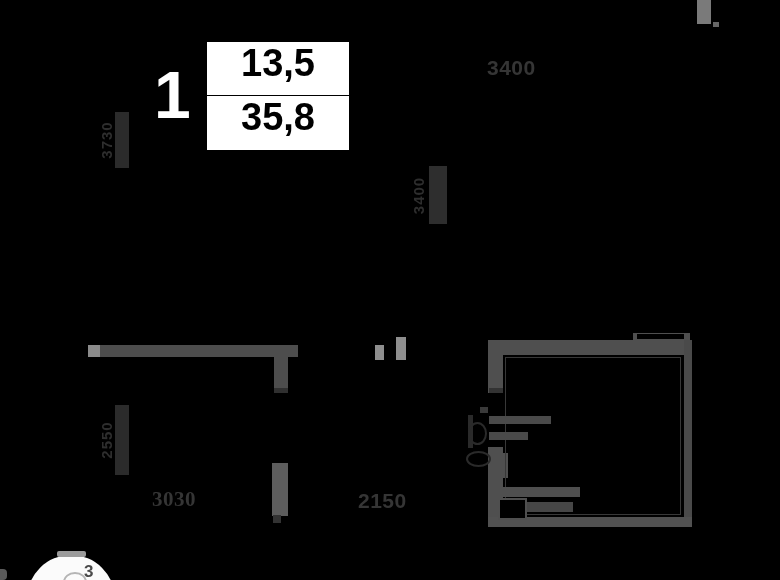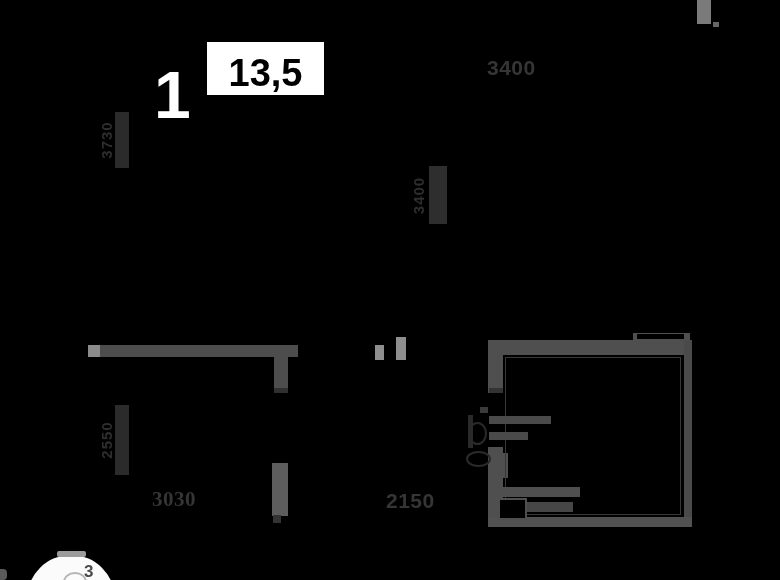--- a/index.html
+++ b/index.html
@@ -4,30 +4,30 @@
 <style>
   html,body{margin:0;padding:0;background:#000;}
   #canvas{
     position:relative;width:780px;height:580px;background:#000;
     overflow:hidden;font-family:"Liberation Sans","DejaVu Sans",sans-serif;
   }
   .abs{position:absolute;}
 
   
   .apt-num{left:154px;top:62px;color:#fff;font-size:66px;font-weight:800;line-height:1;}
-  .area-box{left:207px;width:117px;background:#fff;color:#000;display:flex;
-            align-items:flex-end;justify-content:center;font-weight:800;font-size:38px;}
+  .area-box{left:207px;width:142px;background:#fff;color:#000;display:flex;
+            align-items:flex-start;justify-content:center;font-weight:800;font-size:38px;}
   .area-box.living{top:42px;height:53px;}
   .area-box.total{top:96px;height:54px;}
 
   
   .dim{color:#353535;font-weight:700;font-size:21px;letter-spacing:.5px;line-height:1;}
   .dim-top{left:487px;top:57px;}
   .dim-bl{left:152px;top:489px;font-family:Liberation Serif, serif;}
-  .dim-br{left:358px;top:490px;margin-left:28px;}
+  .dim-br{left:358px;top:490px;}
   .vdim{position:absolute;transform:rotate(-90deg);transform-origin:left bottom;
         color:#2e2e2e;font-weight:700;font-size:15px;line-height:14px;
         letter-spacing:1px;text-align:center;height:14px;}
   .vdim.lt{left:114px;top:154px;width:56px;}
   .vdim.lb{left:114px;top:461px;width:70px;}
   .vdim.mid{left:427px;top:209px;width:57px;height:15px;}
 
   
   .wall{background:#4d4d4d;}
   .bar-dark{background:#2b2b2b;}
@@ -42,20 +42,23 @@
                border-radius:50%;background:transparent;}
 </style>
 </head>
 <body>
 
 <div id="canvas">
 
   <div class="abs apt-num">1</div>
   <div class="abs area-box living">
     <span>13,5</span>
+  </div>
+  <div class="abs area-box total">
+    <span>35,8</span>
   </div>
 
   <div class="abs dim dim-top">3400</div>
   <div class="abs dim dim-bl">3030</div>
   <div class="abs dim dim-br">2150</div>
   <div class="vdim lt">3730</div>
   <div class="vdim lb">2550</div>
   <div class="vdim mid">3400</div>
 
   <div class="abs bar-dark" style="left:115px;top:112px;width:14px;height:56px;"></div>

